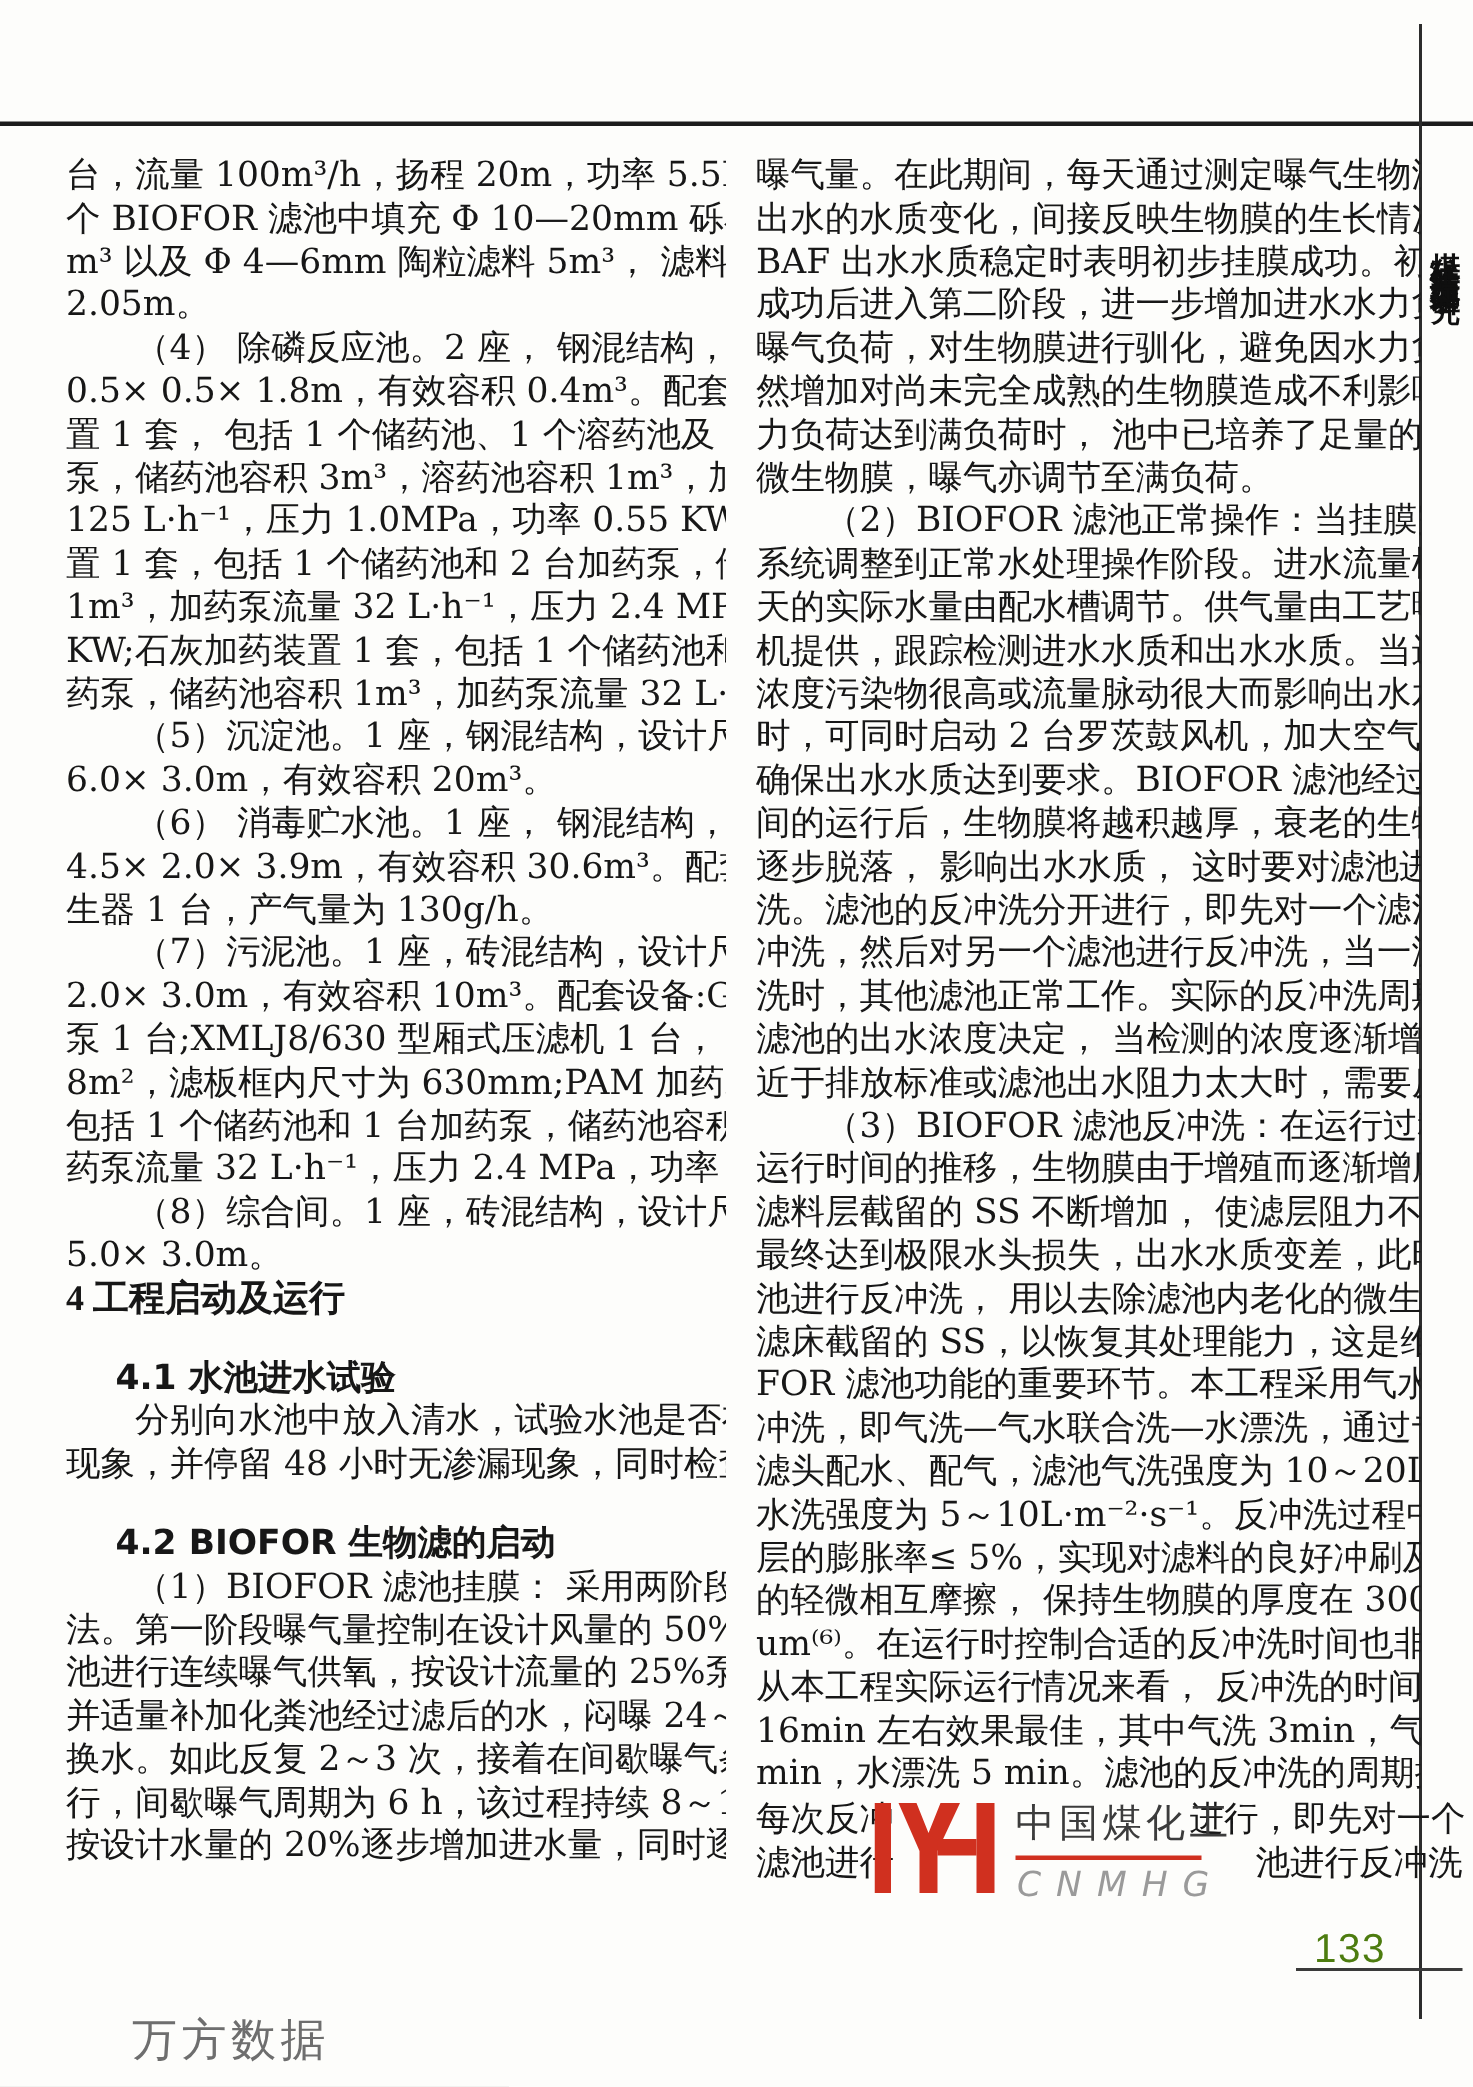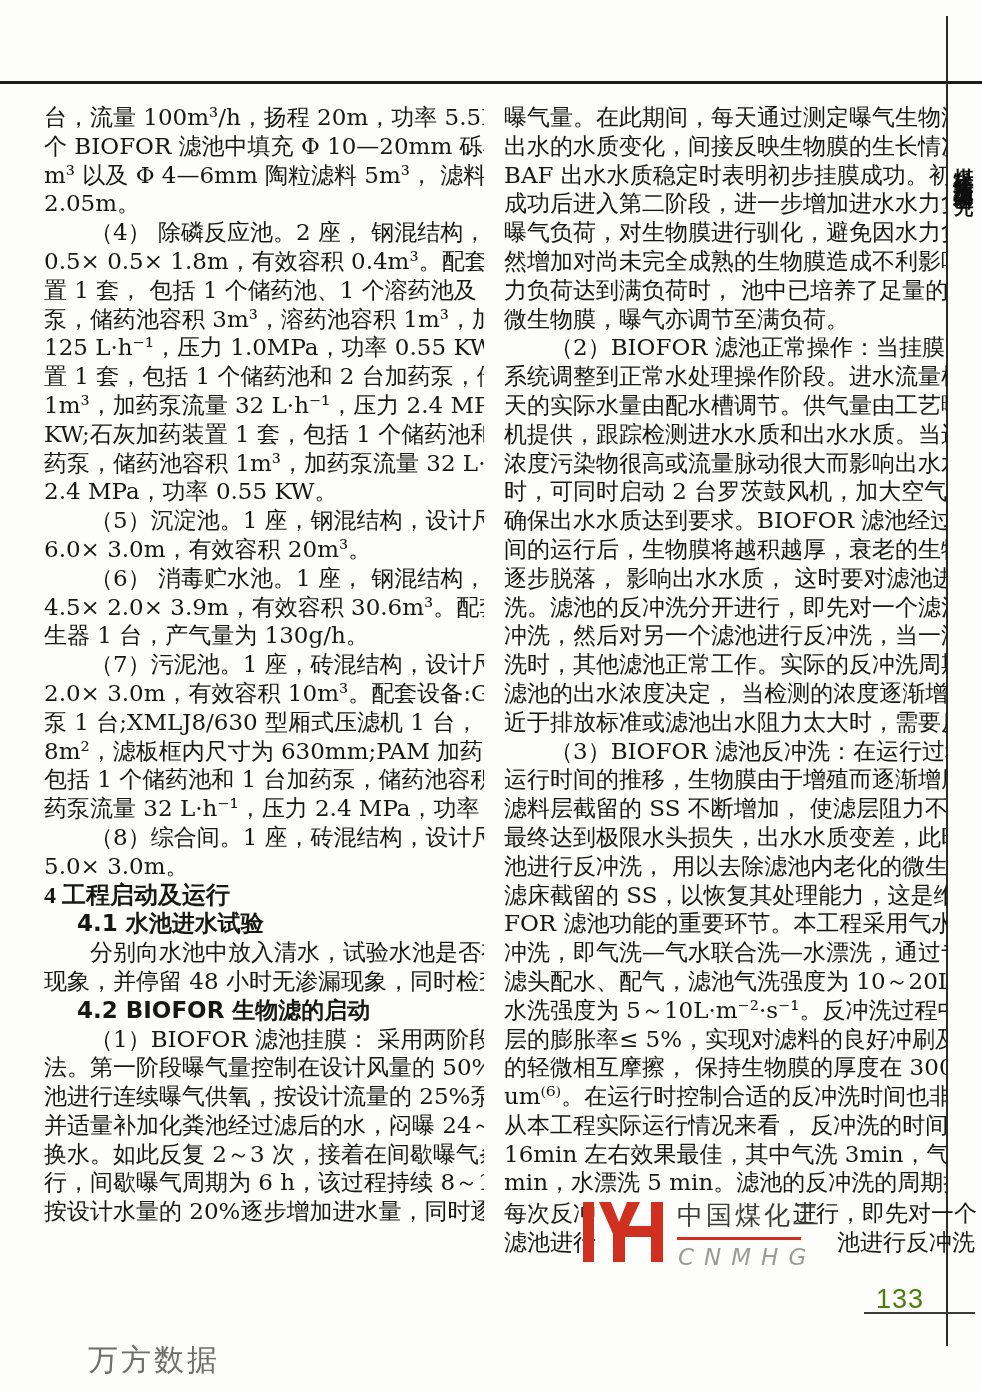--- a/index.html
+++ b/index.html
@@ -20,21 +20,21 @@
   
   .col{
     position:absolute;top:103px;font-size:23px;line-height:28.8px;
     white-space:nowrap;overflow:hidden;
   }
   .col-left{left:44px;width:440px;height:1160px;}
   .col-right{left:504px;width:443px;height:1100px;}
   .ln{height:28.8px;}
   .ln.p{padding-left:46px;}
   .ln.h1{font-weight:bold;font-family:Liberation Serif, serif;font-size:24px;}
-  .ln.h2{font-weight:bold;font-family:"DejaVu Sans","Liberation Sans",sans-serif;padding-left:33px;}
+  .ln.h2{font-weight:bold;font-family:"DejaVu Sans","Liberation Sans",sans-serif;padding-left:33px;margin-top:24px;}
   
   .int-row{position:absolute;left:504px;width:443px;font-size:23px;line-height:28.8px;white-space:nowrap;}
   .int-row .sp1{display:inline-block;width:197px;}
   .int-row .sp2{display:inline-block;width:241px;}
   #int-row-1{top:1199px;}
   #int-row-2{top:1228px;}
   
   .wm{position:absolute;left:583px;top:1200px;width:370px;height:70px;}
   .wm-logo{position:absolute;left:0;top:0;width:84px;height:62px;}
   .wm-logo svg{display:block;width:84px;height:62px;}
@@ -75,21 +75,20 @@
       <div class="ln">2.05m。</div>
       <div class="ln p">（4） 除磷反应池。2 座， 钢混结构， 设计尺寸</div>
       <div class="ln">0.5× 0.5× 1.8m，有效容积 0.4m³。配套 PAC 加药装</div>
       <div class="ln">置 1 套， 包括 1 个储药池、1 个溶药池及 2 台加药</div>
       <div class="ln">泵，储药池容积 3m³，溶药池容积 1m³，加药泵流量</div>
       <div class="ln">125 L·h⁻¹，压力 1.0MPa，功率 0.55 KW;PAM 加药装</div>
       <div class="ln">置 1 套，包括 1 个储药池和 2 台加药泵，储药池容积</div>
       <div class="ln">1m³，加药泵流量 32 L·h⁻¹，压力 2.4 MPa，功率 0.55</div>
       <div class="ln">KW;石灰加药装置 1 套，包括 1 个储药池和 2 台加</div>
       <div class="ln">药泵，储药池容积 1m³，加药泵流量 32 L·h⁻¹，压力</div>
-      <div class="ln">2.4 MPa，功率 0.55 KW。</div>
       <div class="ln p">（5）沉淀池。1 座，钢混结构，设计尺寸 2.5×</div>
       <div class="ln">6.0× 3.0m，有效容积 20m³。</div>
       <div class="ln p">（6） 消毒贮水池。1 座， 钢混结构， 设计尺寸</div>
       <div class="ln">4.5× 2.0× 3.9m，有效容积 30.6m³。配套二氧化氯发</div>
       <div class="ln">生器 1 台，产气量为 130g/h。</div>
       <div class="ln p">（7）污泥池。1 座，砖混结构，设计尺寸 2.0×</div>
       <div class="ln">2.0× 3.0m，有效容积 10m³。配套设备:G25-1 型螺杆</div>
       <div class="ln">泵 1 台;XMLJ8/630 型厢式压滤机 1 台， 过滤面积</div>
       <div class="ln">8m²，滤板框内尺寸为 630mm;PAM 加药装置 1 套，</div>
       <div class="ln">包括 1 个储药池和 1 台加药泵，储药池容积 1m³，加</div>

